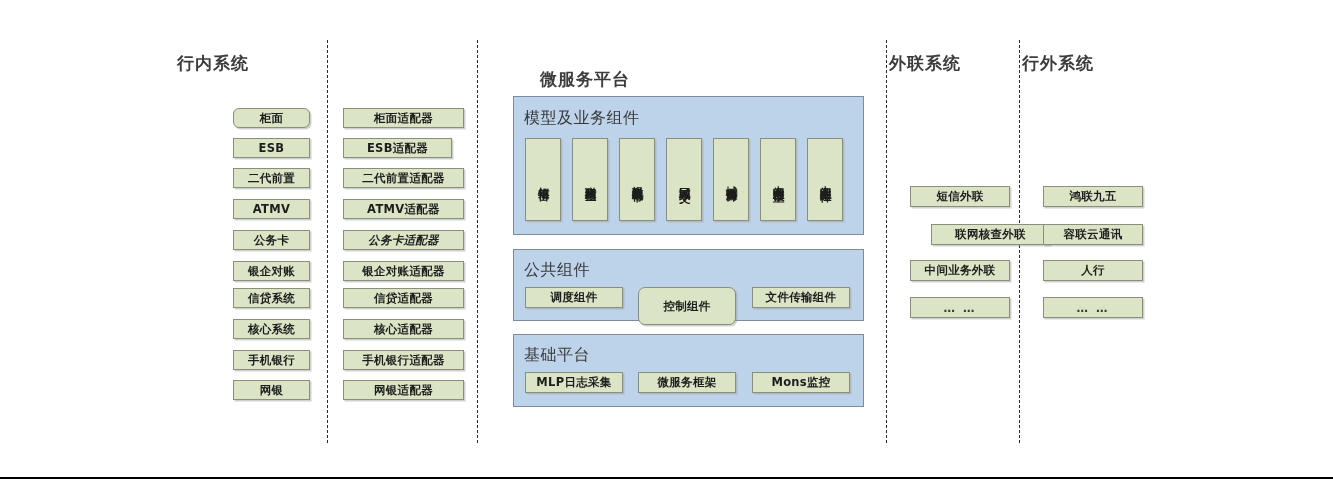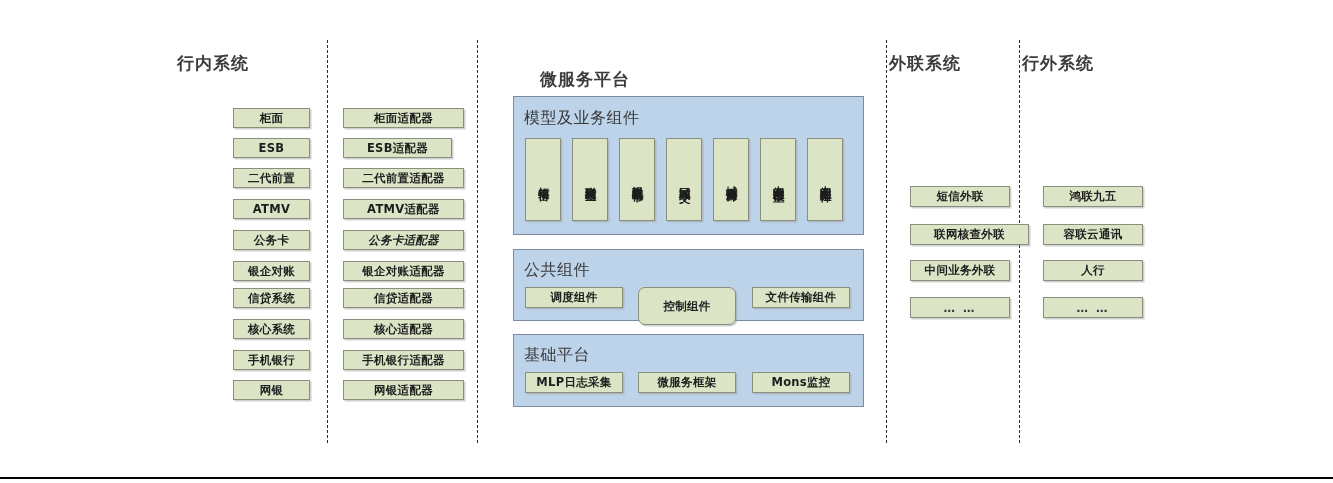--- a/index.html
+++ b/index.html
@@ -101,21 +101,21 @@
   <div class="divider" style="left:327px;"></div>
   <div class="divider" style="left:477px;"></div>
   <div class="divider" style="left:886px;"></div>
   <div class="divider" style="left:1019px;"></div>
 
   <div class="col-title" style="left:177px;top:52px;width:150px;">行内系统</div>
   <div class="col-title" style="left:540px;top:68px;width:310px;">微服务平台</div>
   <div class="col-title" style="left:889px;top:52px;width:130px;">外联系统</div>
   <div class="col-title" style="left:1022px;top:52px;width:130px;">行外系统</div>
 
-  <div class="node" style="left:233px;top:108px;width:77px;height:20px;">柜面</div>
+  <div class="node" style="left:233px;top:108px;width:77px;height:20px;border-radius:6px;">柜面</div>
   <div class="node" style="left:233px;top:138px;width:77px;height:20px;">ESB</div>
   <div class="node" style="left:233px;top:168px;width:77px;height:20px;">二代前置</div>
   <div class="node" style="left:233px;top:199px;width:77px;height:20px;">ATMV</div>
   <div class="node" style="left:233px;top:230px;width:77px;height:20px;">公务卡</div>
   <div class="node" style="left:233px;top:261px;width:77px;height:20px;">银企对账</div>
   <div class="node" style="left:233px;top:288px;width:77px;height:20px;">信贷系统</div>
   <div class="node" style="left:233px;top:319px;width:77px;height:20px;">核心系统</div>
   <div class="node" style="left:233px;top:350px;width:77px;height:20px;">手机银行</div>
   <div class="node" style="left:233px;top:380px;width:77px;height:20px;">网银</div>
 
@@ -163,21 +163,21 @@
   <div class="node" style="left:752px;top:287px;width:98px;height:21px;">文件传输组件</div>
 
   <div class="panel" style="left:513px;top:334px;width:351px;height:73px;"></div>
   <div class="panel-title" style="left:524px;top:345px;">基础平台</div>
 
   <div class="node" style="left:525px;top:372px;width:98px;height:21px;">MLP日志采集</div>
   <div class="node" style="left:638px;top:372px;width:98px;height:21px;">微服务框架</div>
   <div class="node" style="left:752px;top:372px;width:98px;height:21px;">Mons监控</div>
 
   <div class="node" style="left:910px;top:186px;width:100px;height:21px;">短信外联</div>
-  <div class="node" style="left:910px;top:224px;width:119px;height:21px;">联网核查外联</div>
+  <div class="node" style="left:931px;top:224px;width:119px;height:21px;">联网核查外联</div>
   <div class="node" style="left:910px;top:260px;width:100px;height:21px;">中间业务外联</div>
   <div class="node ellipsis" style="left:910px;top:297px;width:100px;height:21px;">… …</div>
 
   <div class="node" style="left:1043px;top:186px;width:100px;height:21px;">鸿联九五</div>
   <div class="node" style="left:1043px;top:224px;width:100px;height:21px;">容联云通讯</div>
   <div class="node" style="left:1043px;top:260px;width:100px;height:21px;">人行</div>
   <div class="node ellipsis" style="left:1043px;top:297px;width:100px;height:21px;">… …</div>
 
   <div class="bottom-rule"></div>
 

